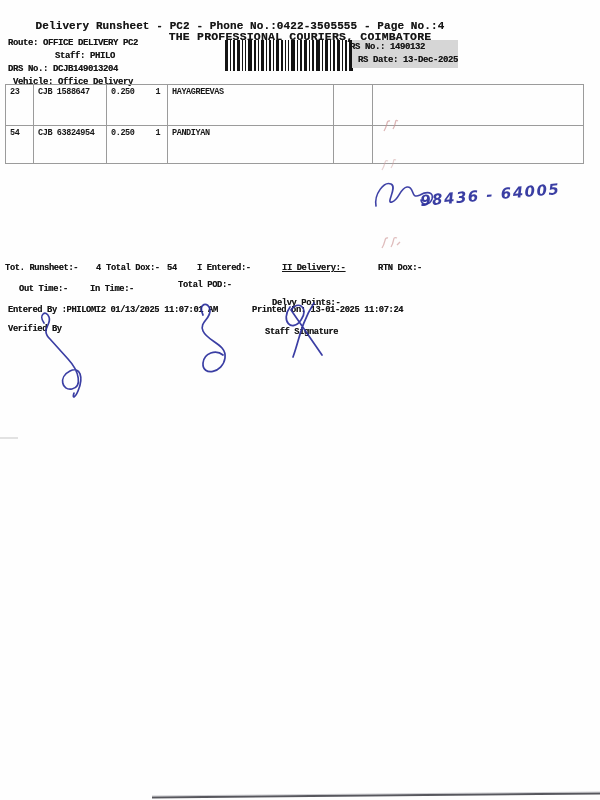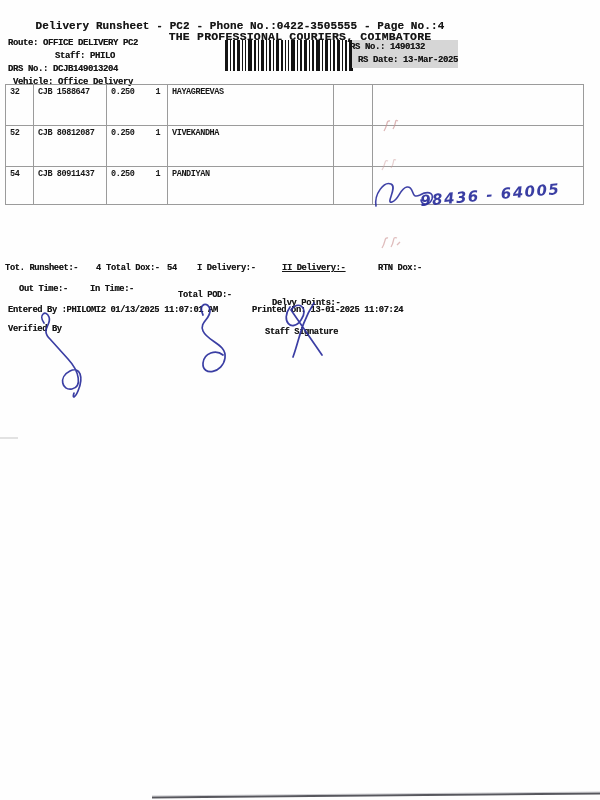--- a/index.html
+++ b/index.html
@@ -93,54 +93,45 @@
       <rect x="108" width="2" height="31"></rect>
         <rect x="112" width="3" height="31"></rect>
         <rect x="117" width="1" height="31"></rect>
       <rect x="120" width="2" height="31"></rect>
         <rect x="124" width="4" height="31"></rect>
     </g>
   </svg>
 
   <div class="abs rsbox"></div>
   <div class="abs rstext bold ink" style="left:350px; top:42px;">RS No.: 1490132</div>
-  <div class="abs rstext bold ink" style="left:358px; top:55px;">RS Date: 13-Mar-2025</div>
+  <div class="abs rstext bold ink" style="left:358px; top:55px;">RS Date: 13-Dec-2025</div>
 
   <table class="sheet">
     <colgroup>
       <col style="width:28px">
         <col style="width:73px">
         <col style="width:39px">
         <col style="width:22px">
       <col style="width:166px">
         <col style="width:39px">
         <col style="width:211px">
     </colgroup>
     <tbody>
     <tr class="r1">
-      <td>32</td>
+      <td>23</td>
       <td>CJB 1588647</td>
       <td class="noR">0.250</td>
       <td class="noL c-pcs">1</td>
       <td>HAYAGREEVAS</td>
       <td></td>
       <td></td>
     </tr>
-    <tr class="r2">
-      <td>52</td>
-      <td>CJB 80812087</td>
-      <td class="noR">0.250</td>
-      <td class="noL c-pcs">1</td>
-      <td>VIVEKANDHA</td>
-      <td></td>
-      <td></td>
-    </tr>
     <tr class="r4">
       <td>54</td>
-      <td>CJB 80911437</td>
+      <td>CJB 63824954</td>
       <td class="noR">0.250</td>
       <td class="noL c-pcs">1</td>
       <td>PANDIYAN</td>
       <td></td>
       <td></td>
     </tr>
   </tbody>
     </table>
 
   <svg class="pen abs" style="left:381px; top:116px;" width="22" height="18">
@@ -155,27 +146,27 @@
 
   <svg class="pen abs" style="left:372px; top:176px;" width="72" height="40">
     <path d="M4,30 C2,18 12,5 19,8 C26,11 13,28 20,26 C27,24 28,12 35,11 C43,10 38,24 48,19 C55,15 62,16 60,23 C58,29 50,30 49,24" stroke="#2a2e9c" stroke-width="1.6" fill="none" opacity=".9" stroke-linecap="round"></path>
   </svg>
   <div class="abs handnum" style="left:420px; top:186px;">98436 - 64005</div>
 
   <div class="abs totals bold ink" style="left:5px;   top:263px;">Tot. Runsheet:-</div>
   <div class="abs totals bold ink" style="left:96px;  top:263px;">4</div>
   <div class="abs totals bold ink" style="left:106px; top:263px;">Total Dox:-</div>
   <div class="abs totals bold ink" style="left:167px; top:263px;">54</div>
-  <div class="abs totals bold ink" style="left:197px; top:263px;">I Delivery:-</div>
+  <div class="abs totals bold ink" style="left:197px; top:263px;">I Entered:-</div>
   <div class="abs totals bold ink" style="left:282px; top:263px;text-decoration:underline;">II Delivery:-</div>
   <div class="abs totals bold ink" style="left:378px; top:263px;">RTN Dox:-</div>
 
   <div class="abs totals bold ink" style="left:5px;   top:284px;padding-left:14px;">Out Time:-</div>
   <div class="abs totals bold ink" style="left:90px;  top:284px;">In Time:-</div>
-  <div class="abs totals bold ink" style="left:178px; top:290px;">Total POD:-</div>
+  <div class="abs totals bold ink" style="left:178px; top:280px;">Total POD:-</div>
   <div class="abs totals bold ink" style="left:272px; top:284px;margin-top:14px;">Delvy Points:-</div>
 
   <div class="abs footer bold ink" style="left:8px;   top:305px;">Entered By :PHILOMI2 01/13/2025 11:07:01 AM</div>
   <div class="abs footer bold ink" style="left:252px; top:305px;">Printed on: 13-01-2025 11:07:24</div>
   <div class="abs footer bold ink" style="left:8px;   top:324px;">Verified By</div>
   <div class="abs footer bold ink" style="left:265px; top:327px;">Staff Signature</div>
 
   <svg class="pen abs" style="left:0; top:295px;" width="600" height="115">
     <g stroke="#2a2e9c" stroke-width="1.7" fill="none" opacity=".92" stroke-linecap="round">
       <path d="M44,28 C38,20 46,14 49,22 C52,30 40,34 50,44 L68,64 C80,77 82,92 72,94 C62,96 58,82 70,76 C80,71 84,82 78,96 C75,103 72,104 74,98"></path>

